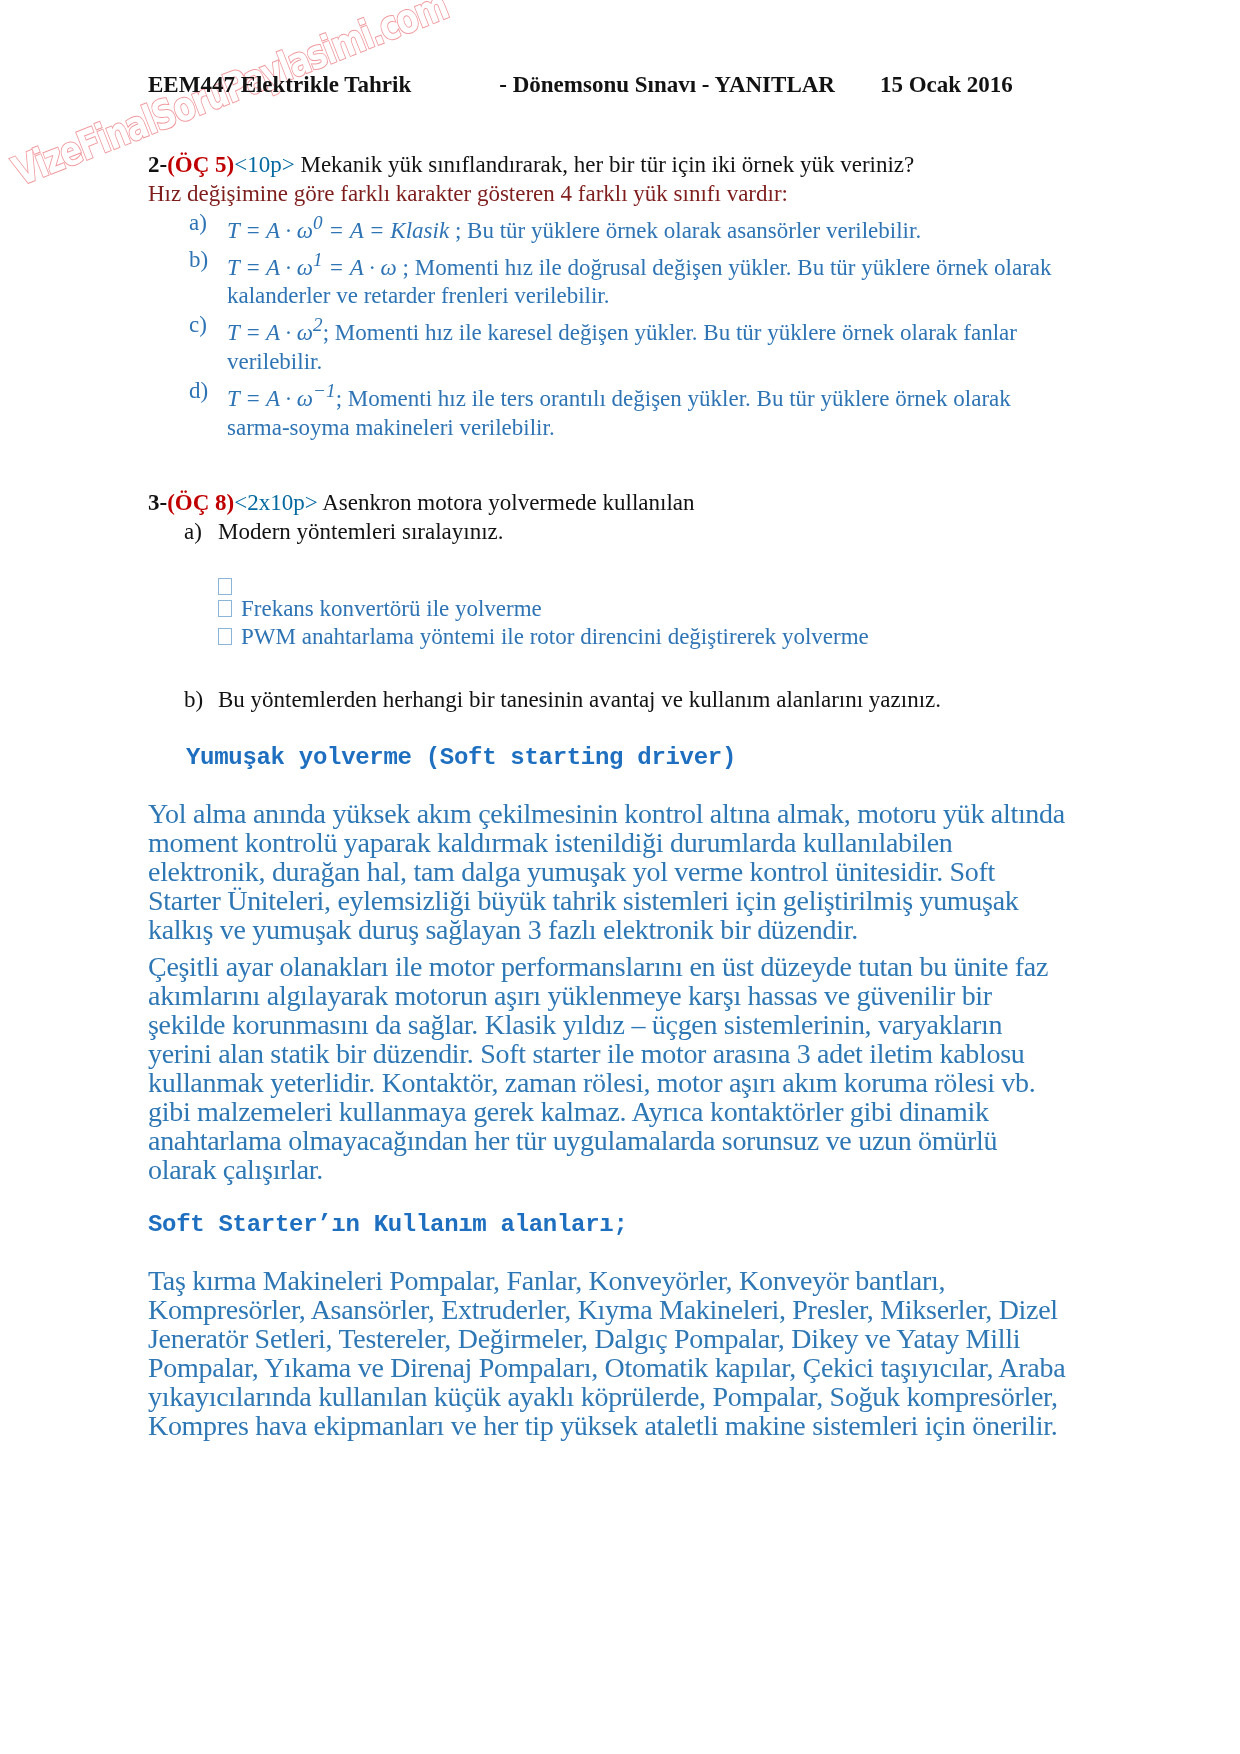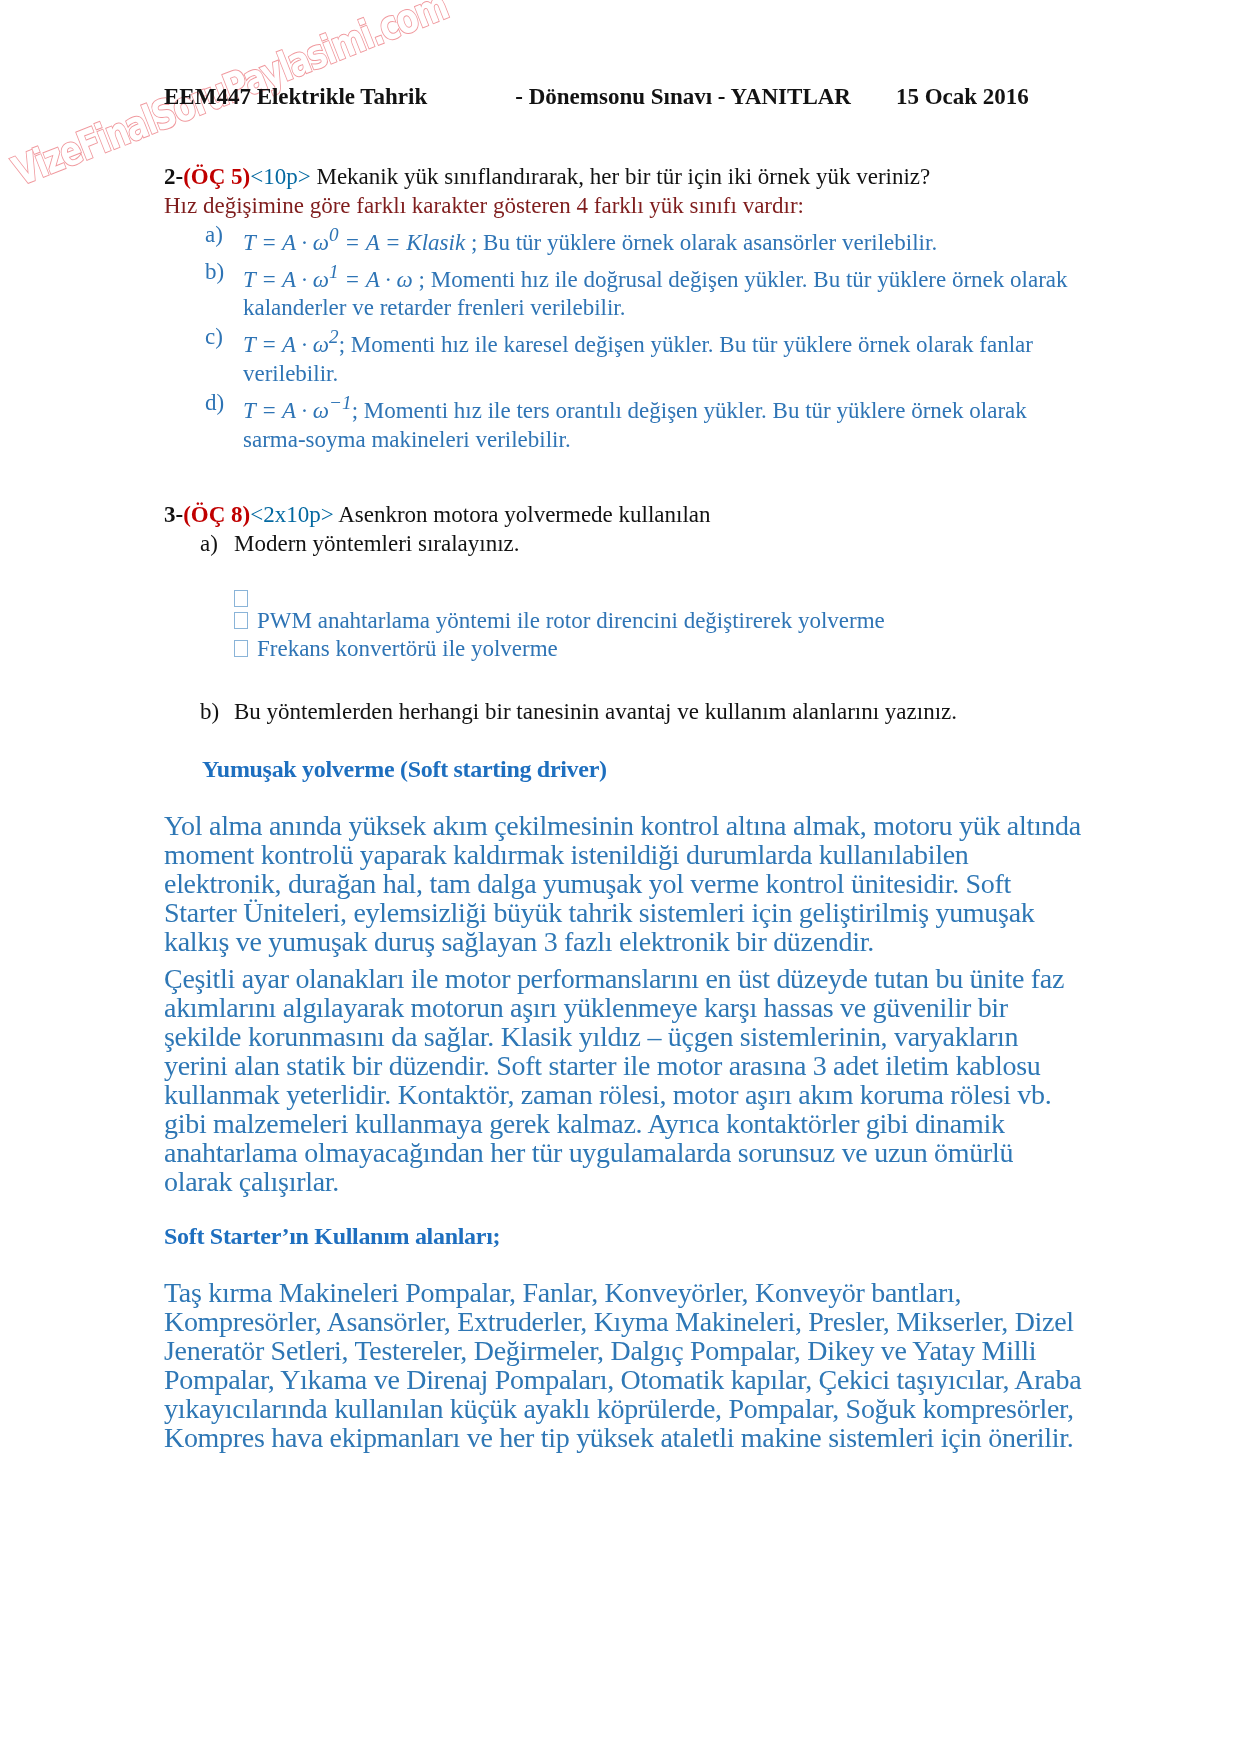--- a/index.html
+++ b/index.html
@@ -16,21 +16,21 @@
   .watermark-text{
     font-family:"DejaVu Sans", sans-serif;
     font-weight:bold;
     fill:#ffffff;
     stroke:#f0989d;
     stroke-width:2px;
     paint-order:stroke fill;
     letter-spacing:-2px;
   }
   .content{
-    position:absolute;left:148px;top:82px;width:918px;z-index:2;margin-left:16px;
+    position:absolute;left:148px;top:70px;width:918px;z-index:2;
   }
   .header{display:flex;white-space:nowrap;font-weight:bold;font-size:23px;line-height:29px;}
   .hdr-exam{margin-left:88px;}
   .hdr-date{margin-left:45px;}
 
   .q-block{font-size:23px;line-height:29px;}
   .q2-block{margin-top:51px;}
   .q-num{font-weight:bold;color:#121212;}
   .q-tag{font-weight:bold;color:#c00000;}
   .q-points{color:#0369a1;}
@@ -54,20 +54,21 @@
     border:1.5px solid #8ab4d8;
     margin:5px 9px 0 0;
     background:transparent;
   }
   .part-b-row{margin-top:33px;}
 
   .ans-heading{
     font-weight:bold;color:#1e6fbf;
     font-size:24px;line-height:29px;
     letter-spacing:-0.3px;
+    font-family:Liberation Mono, monospace;
   }
   .ans-heading-1{margin-top:29px;padding-left:38px;}
   .ans-heading-2{margin-top:26px;}
   .ans-para{
     color:#2e77b5;
     font-size:28px;line-height:29px;
     letter-spacing:-0.3px;
     text-align:left;
   }
   .ans-para-1{margin-top:27px;}
@@ -126,25 +127,25 @@
         <span class="part-letter">a)</span>
         <span class="part-body">Modern yöntemleri sıralayınız.</span>
       </div>
 
       <div class="method-list">
         <div class="method-item">
           <span class="bullet-box"></span>
         </div>
         <div class="method-item">
           <span class="bullet-box"></span>
-          <span>PWM anahtarlama yöntemi ile rotor direncini değiştirerek yolverme</span>
+          <span>Frekans konvertörü ile yolverme</span>
         </div>
         <div class="method-item">
           <span class="bullet-box"></span>
-          <span>Frekans konvertörü ile yolverme</span>
+          <span>PWM anahtarlama yöntemi ile rotor direncini değiştirerek yolverme</span>
         </div>
       </div>
 
       <div class="part-row part-b-row">
         <span class="part-letter">b)</span>
         <span class="part-body">Bu yöntemlerden herhangi bir tanesinin avantaj ve kullanım alanlarını yazınız.</span>
       </div>
     </div>
 
     <div class="ans-heading ans-heading-1">Yumuşak yolverme (Soft starting driver)</div>

